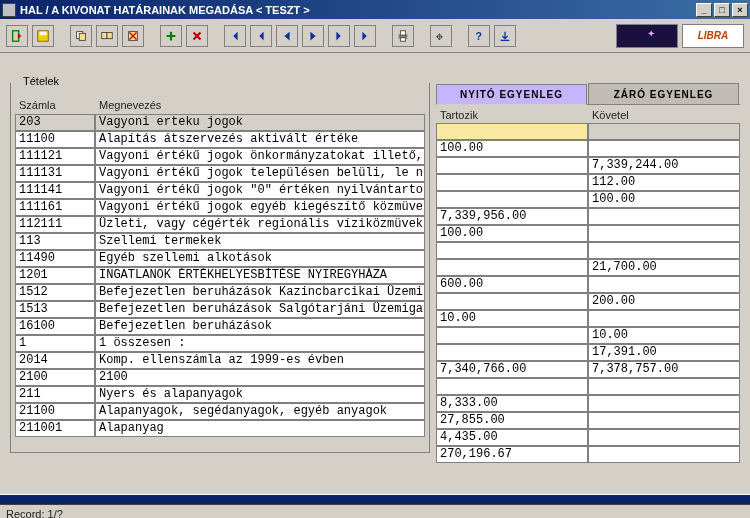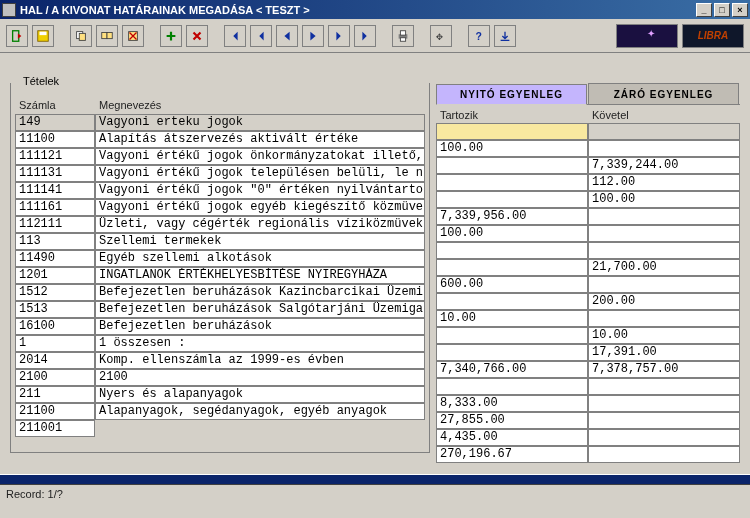--- a/index.html
+++ b/index.html
@@ -46,21 +46,21 @@
   background:#d4d0c8;
   border:1px solid #808080;
   display:flex; align-items:center; justify-content:center;
   font-size:12px;
   cursor:pointer;
 }
 .tsep { width:8px; }
 .logo-area { margin-left:auto; display:flex; gap:4px; align-items:center;}
 .logo1 { width:62px; height:24px; background:#1a1040; border:1px solid #808080; position:relative; overflow:hidden;}
 .logo1::after{content:"✦"; color:#e0a0ff; position:absolute; top:3px; left:30px; font-size:10px;}
-.logo2 { width:62px; height:24px; background:#0f172a; border:1px solid #808080; display:flex; align-items:center; justify-content:center; font-style:italic; font-weight:bold; color:#c04000; font-size:10px;}
+.logo2 { width:62px; height:24px; background:#ffffff; border:1px solid #808080; display:flex; align-items:center; justify-content:center; font-style:italic; font-weight:bold; color:#c04000; font-size:10px;}
 .workspace {
   padding: 30px 10px 6px 10px;
   display:flex;
   gap:6px;
 }
 .panel {
   border:1px solid #808080;
   border-top:none;
   position:relative;
   padding:14px 4px 4px 4px;
@@ -107,21 +107,21 @@
 .tab.inactive { background:#c0bcb4; }
 .rhead { display:flex; font-size:11px; color:#222;}
 .rhead div { flex:1; padding:2px 4px; }
 .rrow { display:flex; }
 .rrow .rc { flex:1; background:#fff; border:1px solid #808080; height:17px; line-height:15px; padding:0 3px; font-family:"Courier New",monospace; font-size:12px; }
 .rrow .rc.highlight { background:#f8e8a0; }
 .rrow.sel .rc { background:#d4d0c8;}
 .rrow.sel .rc.highlight { background:#f8e8a0;}
 .statusbar {
   position:absolute; bottom:0; left:0; right:0;
-  height:44px;
+  height:24px;
   background:#d4d0c8;
 }
 .bluebar { height:11px; background:#0a246a; border-top:1px solid #fff; border-bottom:1px solid #404040;}
 .recline { height:17px; display:flex; align-items:center; padding:0 6px; font-size:11px; color:#222;}
 svg { width:14px; height:14px; }
 </style>
 </head>
 <body>
 
 <div class="titlebar">
@@ -245,21 +245,21 @@
 <div class="workspace">
 
   <div class="panel left-panel">
     <div class="panel-legend">Tételek</div>
     <div class="cols-head">
       <div class="col-szamla">Számla</div>
       <div class="col-megn">Megnevezés</div>
     </div>
     <div id="left-rows">
         <div class="row selected">
-          <div class="grid-cell c1">149</div>
+          <div class="grid-cell c1">203</div>
           <div class="grid-cell c2">Vagyoni erteku jogok</div>
         </div>
         <div class="row">
           <div class="grid-cell c1">11100</div>
           <div class="grid-cell c2">Alapítás átszervezés aktivált értéke</div>
         </div>
         <div class="row">
           <div class="grid-cell c1">111121</div>
           <div class="grid-cell c2">Vagyoni értékű jogok önkormányzatokat illető,</div>
         </div>
@@ -318,20 +318,21 @@
         <div class="row">
           <div class="grid-cell c1">211</div>
           <div class="grid-cell c2">Nyers és alapanyagok</div>
         </div>
         <div class="row">
           <div class="grid-cell c1">21100</div>
           <div class="grid-cell c2">Alapanyagok, segédanyagok, egyéb anyagok</div>
         </div>
         <div class="row">
           <div class="grid-cell c1">211001</div>
+          <div class="grid-cell c2">Alapanyag</div>
         </div>
       </div>
   </div>
 
   <div class="right-panel">
     <div class="tabs">
       <div class="tab active">NYITÓ EGYENLEG</div>
       <div class="tab inactive">ZÁRÓ EGYENLEG</div>
     </div>
     <div class="rhead">

